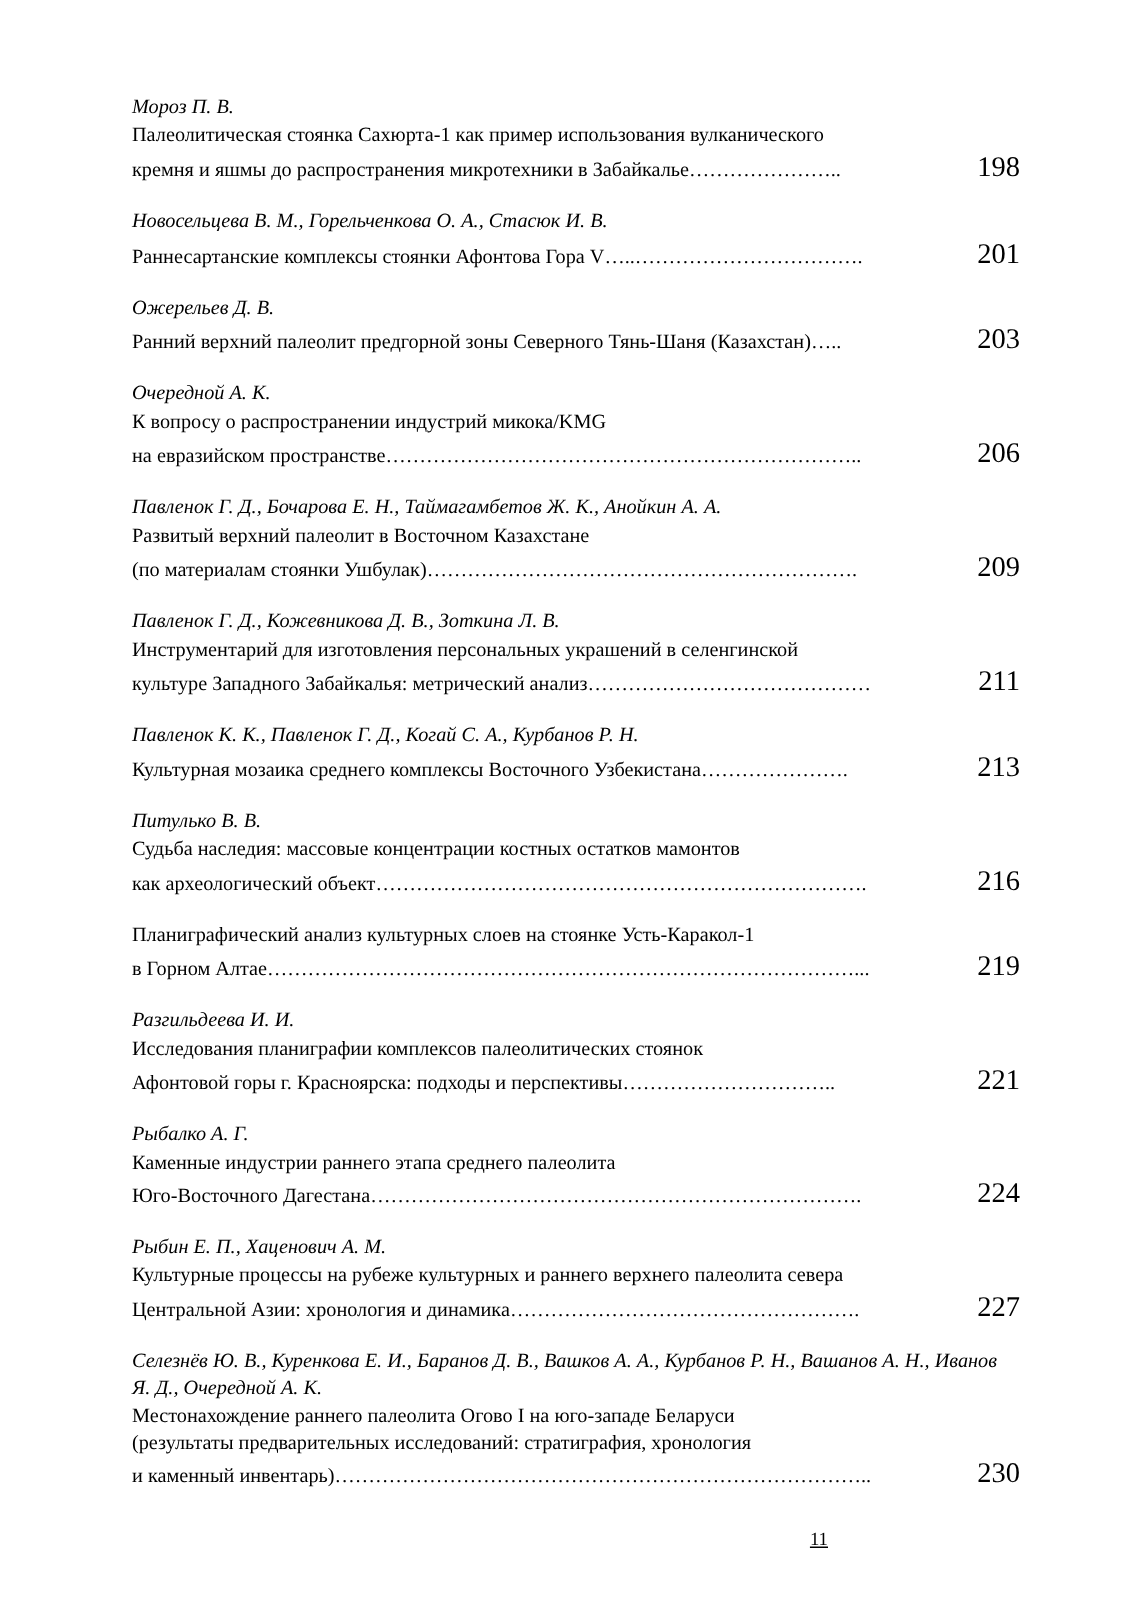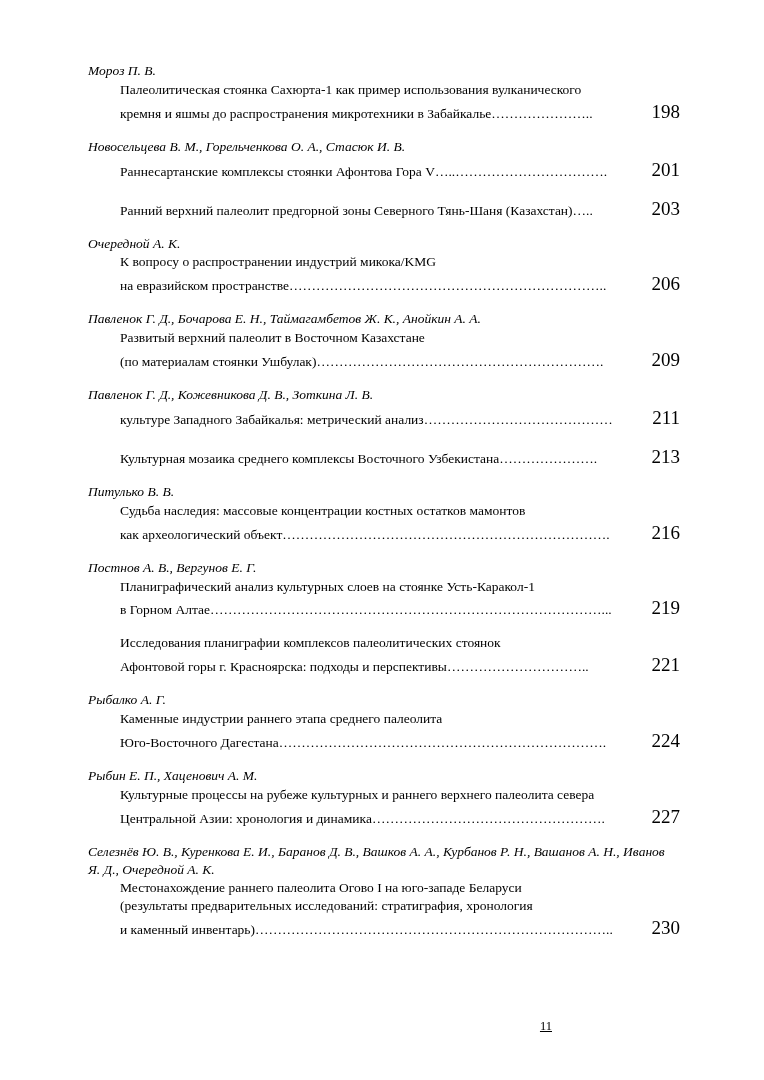--- a/index.html
+++ b/index.html
@@ -40,21 +40,20 @@
   }
   .line-row {
     display: flex;
     align-items: baseline;
     font-size: 13.5px;
     line-height: 1.32;
   }
   .line-text {
     flex: 0 1 auto;
     white-space: pre-wrap;
-    margin-left: 32px;
   }
   .line-filler {
     flex: 1 1 auto;
   }
   .page-num {
     flex: 0 0 auto;
     width: 46px;
     text-align: right;
     font-size: 19px;
     padding-left: 6px;
@@ -87,20 +86,21 @@
       </div>
       <div class="entry">
         <div class="authors">Новосельцева В. М., Горельченкова О. А., Стасюк И. В.</div>
         <div class="line-row">
           <span class="line-text">Раннесартанские комплексы стоянки Афонтова Гора V…..…………………………….</span>
           <span class="line-filler"></span>
           <span class="page-num">201</span>
         </div>
       </div>
       <div class="entry">
+        <div class="authors">Ожерельев Д. В.</div>
         <div class="line-row">
           <span class="line-text">Ранний верхний палеолит предгорной зоны Северного Тянь-Шаня (Казахстан)…..</span>
           <span class="line-filler"></span>
           <span class="page-num">203</span>
         </div>
       </div>
       <div class="entry">
         <div class="authors">Очередной А. К.</div>
         <div class="line-row">
           <span class="line-text">К вопросу о распространении индустрий микока/KMG</span>
@@ -122,59 +122,65 @@
         </div>
         <div class="line-row">
           <span class="line-text">(по материалам стоянки Ушбулак)……………………………………………………….</span>
           <span class="line-filler"></span>
           <span class="page-num">209</span>
         </div>
       </div>
       <div class="entry">
         <div class="authors">Павленок Г. Д., Кожевникова Д. В., Зоткина Л. В.</div>
         <div class="line-row">
+          <span class="line-text">Инструментарий для изготовления персональных украшений в селенгинской</span>
+          <span class="line-filler"></span>
+          <span class="page-num"></span>
+        </div>
+        <div class="line-row">
           <span class="line-text">культуре Западного Забайкалья: метрический анализ……………………………………</span>
           <span class="line-filler"></span>
           <span class="page-num">211</span>
         </div>
       </div>
       <div class="entry">
+        <div class="authors">Павленок К. К., Павленок Г. Д., Когай С. А., Курбанов Р. Н.</div>
         <div class="line-row">
           <span class="line-text">Культурная мозаика среднего комплексы Восточного Узбекистана………………….</span>
           <span class="line-filler"></span>
           <span class="page-num">213</span>
         </div>
       </div>
       <div class="entry">
         <div class="authors">Питулько В. В.</div>
         <div class="line-row">
           <span class="line-text">Судьба наследия: массовые концентрации костных остатков мамонтов</span>
           <span class="line-filler"></span>
           <span class="page-num"></span>
         </div>
         <div class="line-row">
           <span class="line-text">как археологический объект……………………………………………………………….</span>
           <span class="line-filler"></span>
           <span class="page-num">216</span>
         </div>
       </div>
       <div class="entry">
-        <div class="authors">Постнов А. В., Вергунов Е. Г.</div>
         <div class="line-row">
           <span class="line-text">Планиграфический анализ культурных слоев на стоянке Усть-Каракол-1</span>
           <span class="line-filler"></span>
           <span class="page-num"></span>
         </div>
         <div class="line-row">
           <span class="line-text">в Горном Алтае……………………………………………………………………………...</span>
           <span class="line-filler"></span>
           <span class="page-num">219</span>
         </div>
       </div>
       <div class="entry">
+        <div class="authors">Разгильдеева И. И.</div>
         <div class="line-row">
           <span class="line-text">Исследования планиграфии комплексов палеолитических стоянок</span>
           <span class="line-filler"></span>
           <span class="page-num"></span>
         </div>
         <div class="line-row">
           <span class="line-text">Афонтовой горы г. Красноярска: подходы и перспективы…………………………..</span>
           <span class="line-filler"></span>
           <span class="page-num">221</span>
         </div>

